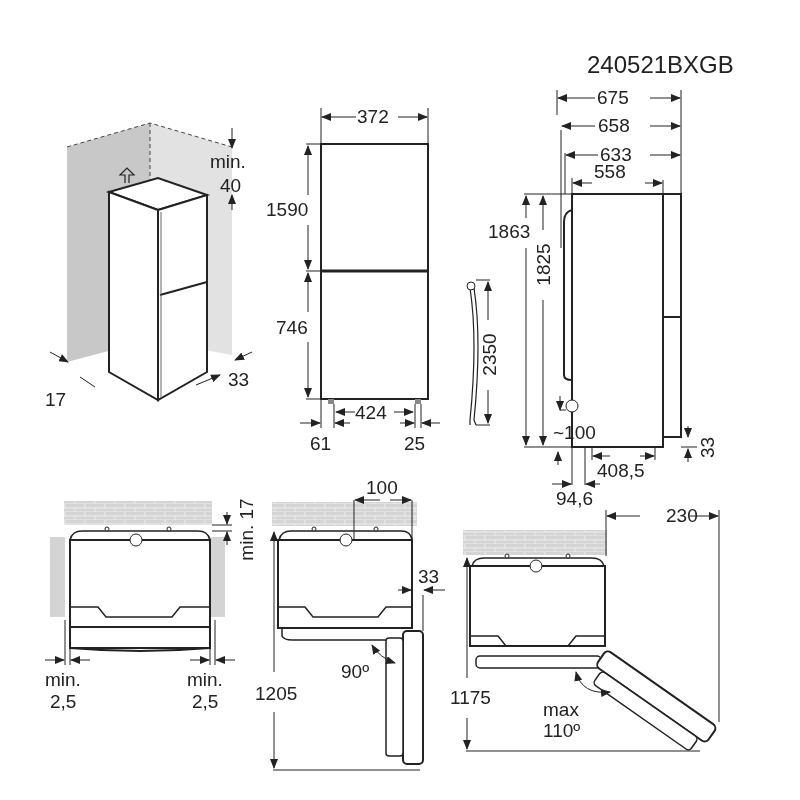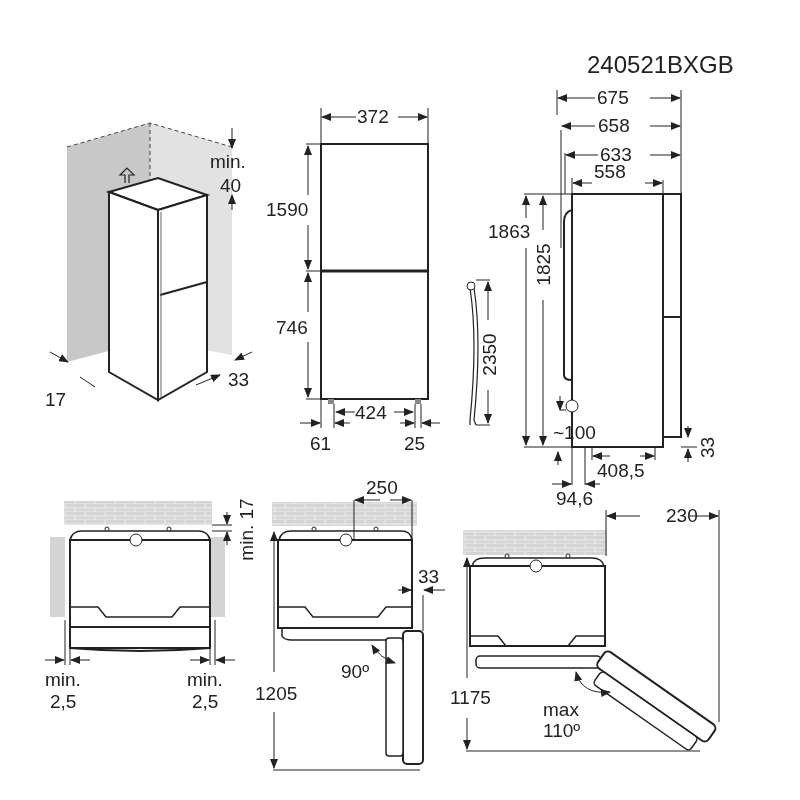--- a/index.html
+++ b/index.html
@@ -225,21 +225,21 @@
 <div class="lbl" style="left:597px;top:461px;">408,5</div>
 <div class="lbl" style="left:556px;top:489px;">94,6</div>
 <div class="lbl rot" style="left:697px;top:438px;">33</div>
 
 <div class="lbl rot" style="left:215px;top:520px;">min. 17</div>
 <div class="lbl" style="left:45px;top:670px;">min.</div>
 <div class="lbl" style="left:50px;top:692px;">2,5</div>
 <div class="lbl" style="left:187px;top:670px;">min.</div>
 <div class="lbl" style="left:192px;top:692px;">2,5</div>
 
-<div class="lbl" style="left:366px;top:478px;">250</div>
+<div class="lbl" style="left:366px;top:478px;">100</div>
 <div class="lbl" style="left:418px;top:567px;">33</div>
 <div class="lbl" style="left:341px;top:662px;">90º</div>
 <div class="lbl" style="left:255px;top:684px;">1205</div>
 
 <div class="lbl" style="left:645px;top:506px;margin-left:21px;">230</div>
 <div class="lbl" style="left:543px;top:700px;">max</div>
 <div class="lbl" style="left:543px;top:721px;">110º</div>
 <div class="lbl" style="left:450px;top:688px;">1175</div>
 
 </body></html>

